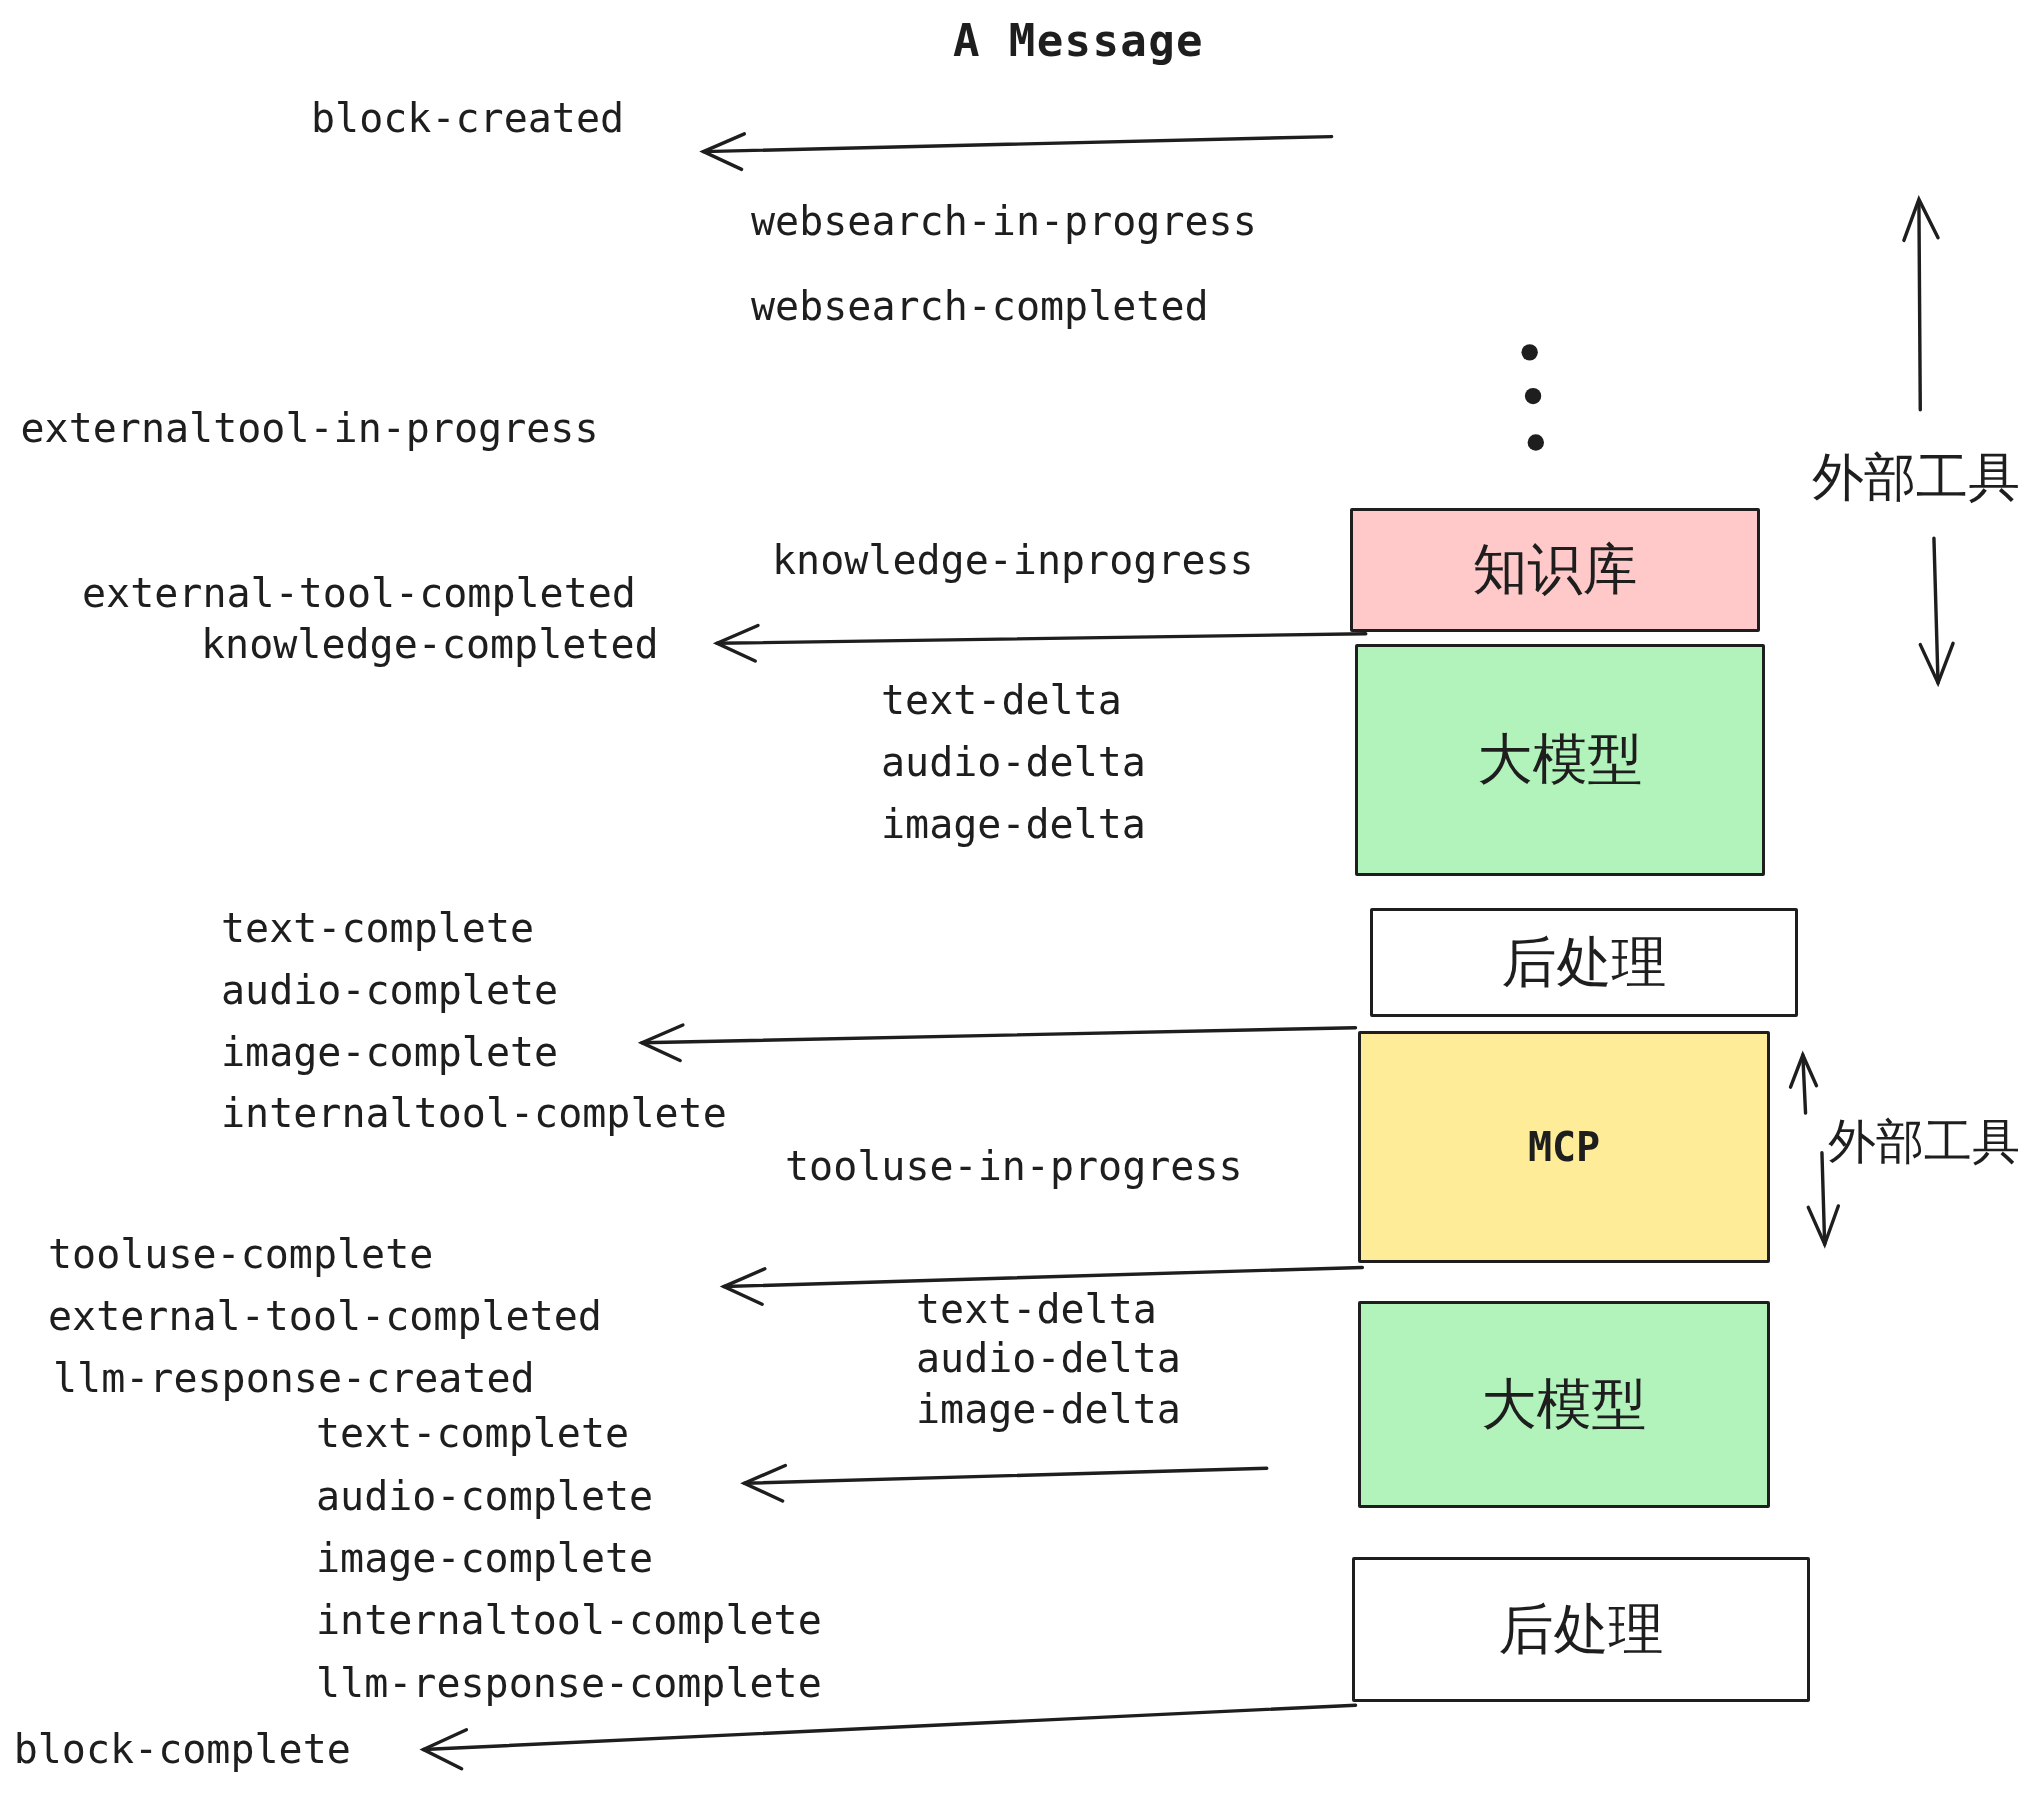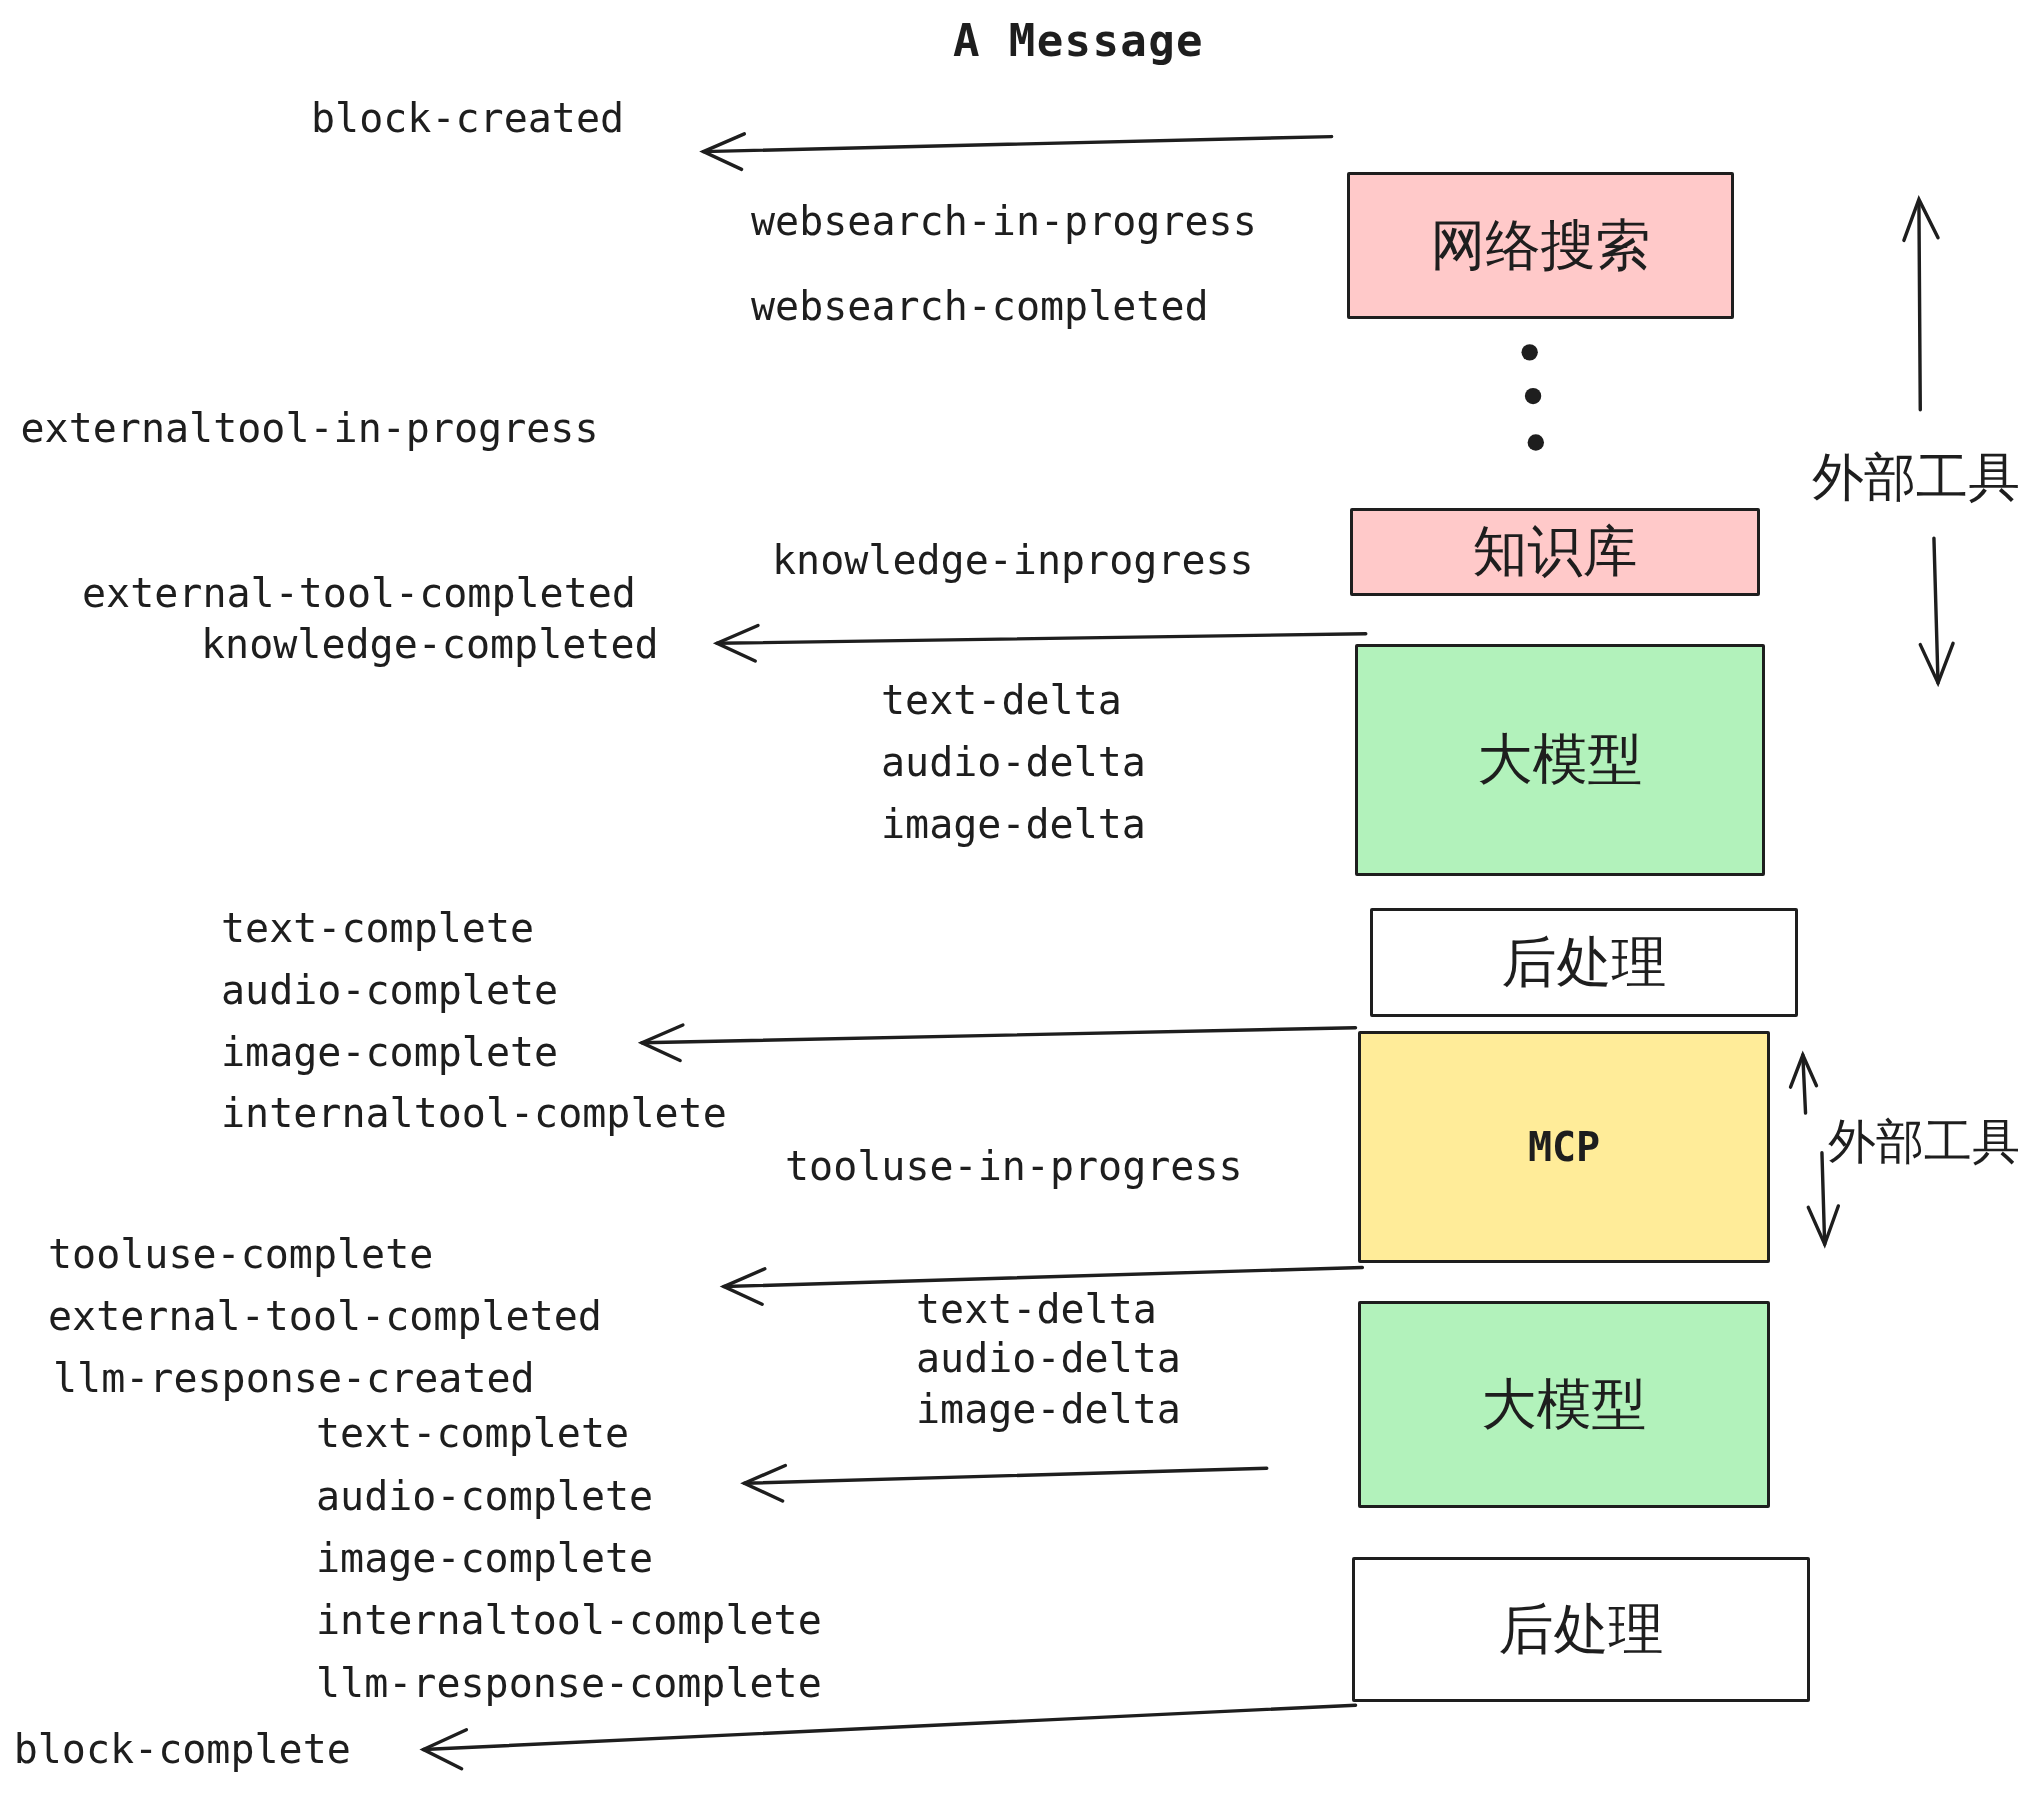--- a/index.html
+++ b/index.html
@@ -142,24 +142,21 @@
   <span class="evt" style="left:316px;top:1413px;">text-complete</span>
   <span class="evt" style="left:316px;top:1476px;">audio-complete</span>
   <span class="evt" style="left:316px;top:1538px;">image-complete</span>
   <span class="evt" style="left:316px;top:1600px;">internaltool-complete</span>
   <span class="evt" style="left:316px;top:1663px;">llm-response-complete</span>
   <span class="evt" style="left:13.7px;top:1729px;">block-complete</span>
   <span class="evt" style="left:916px;top:1289px;">text-delta</span>
   <span class="evt" style="left:916px;top:1338px;">audio-delta</span>
   <span class="evt" style="left:916px;top:1389px;">image-delta</span>
 
-  <div class="box" style="left: 1347px; top: 172px; width: 387px; height: 147px; background-color: rgb(255, 201, 201);">
-    <span class="cn">网络搜索</span>
-  </div>
-  <div class="box" style="left: 1350px; top: 508px; width: 410px; height: 88px; background-color: rgb(255, 201, 201);">
+  <div class="box" style="left: 1350px; top: 508px; width: 410px; height: 124px; background-color: rgb(255, 201, 201);">
     <span class="cn">知识库</span>
   </div>
   <div class="box" style="left: 1355px; top: 644px; width: 410px; height: 232px; background-color: rgb(178, 242, 187);">
     <span class="cn">大模型</span>
   </div>
   <div class="box" style="left: 1370px; top: 908px; width: 428px; height: 109px; background-color: rgb(255, 255, 255);">
     <span class="cn">后处理</span>
   </div>
   <div class="box" style="left: 1358px; top: 1031px; width: 412px; height: 232px; background-color: rgb(255, 236, 153);">
     <span class="mono-label">MCP</span>

